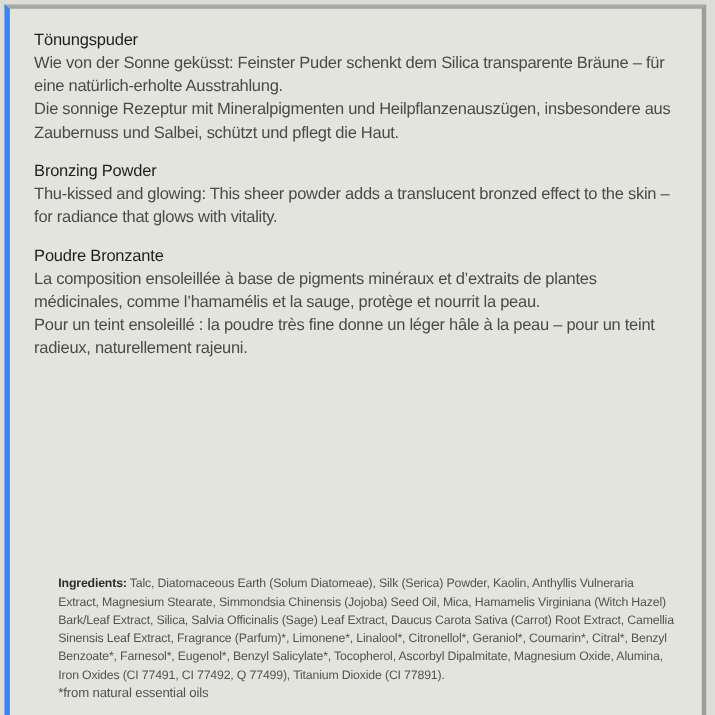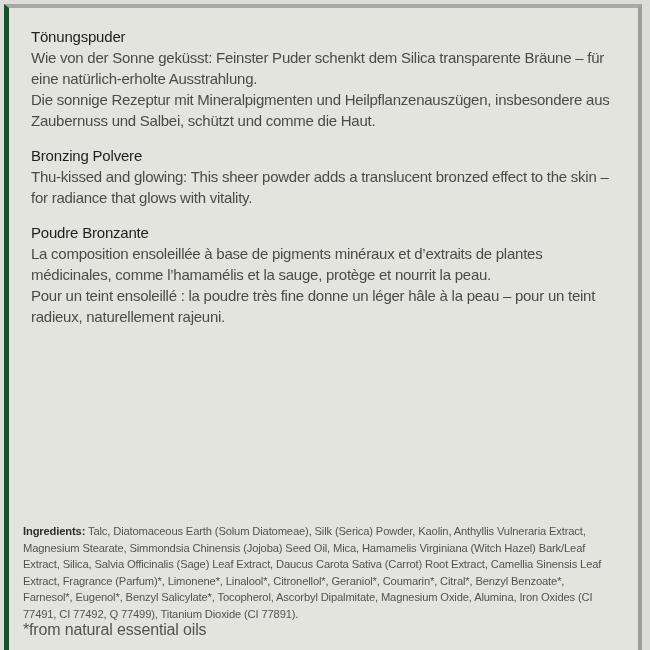--- a/index.html
+++ b/index.html
@@ -6,58 +6,58 @@
   body {
     width:650px; height:650px; overflow:hidden;
     background:#dcdcd8;
     position:relative;
     font-family: "Liberation Sans", "DejaVu Sans", sans-serif;
   }
   .box {
     position:absolute; left:4px; top:4px; width:638px; height:646px;
     background:#e4e4df;
     border-top:4px solid #a8a8a4;
-    border-left:5px solid #14532d;
+    border-left:5px solid #3b82f6;
     border-right:4px solid #9c9c98;
     box-sizing:border-box;
   }
   .content { position:absolute; left:22px; top:18px; right:20px; }
   .section { margin-bottom:14px; }
   .heading {
     font-size:15px; font-weight:400; color:#1e1e1c; line-height:21px;
     letter-spacing:-0.2px;
   }
   .para {
     font-size:15px; color:#4a4a48; line-height:21px; letter-spacing:-0.25px;
   }
   .multi-title {
     font-size:15px; color:#1e1e1c; line-height:21px; letter-spacing:-0.3px;
     margin-top:-2px;
   }
   .ingredients {
-    position:absolute; left:14px; top:515px; right:24px;
+    position:absolute; left:44px; top:515px; right:24px;
     font-size:11.2px; color:#525250; line-height:16.5px; letter-spacing:-0.15px;
   }
   .ingredients .label { font-weight:bold; color:#2c2c2a; }
-  .footnote { font-size:16px; color:#525250; line-height:16.5px; }
+  .footnote { font-size:12px; color:#525250; line-height:16.5px; }
 </style>
 </head>
 <body>
 
 <div class="box">
   <div class="content">
 
     <div class="section">
       <div class="heading">Tönungspuder</div>
       <div class="para">Wie von der Sonne geküsst: Feinster Puder schenkt dem Silica transparente Bräune – für eine natürlich-erholte Ausstrahlung.</div>
-      <div class="para">Die sonnige Rezeptur mit Mineralpigmenten und Heilpflanzenauszügen, insbesondere aus Zaubernuss und Salbei, schützt und comme die Haut.</div>
+      <div class="para">Die sonnige Rezeptur mit Mineralpigmenten und Heilpflanzenauszügen, insbesondere aus Zaubernuss und Salbei, schützt und pflegt die Haut.</div>
     </div>
 
     <div class="section">
-      <div class="heading">Bronzing Polvere</div>
+      <div class="heading">Bronzing Powder</div>
       <div class="para">Thu-kissed and glowing: This sheer powder adds a translucent bronzed effect to the skin – for radiance that glows with vitality.</div>
     </div>
 
     <div class="section">
       <div class="heading">Poudre Bronzante</div>
       <div class="para">La composition ensoleillée à base de pigments minéraux et d’extraits de plantes médicinales, comme l’hamamélis et la sauge, protège et nourrit la peau.</div>
       <div class="para">Pour un teint ensoleillé : la poudre très fine donne un léger hâle à la peau – pour un teint radieux, naturellement rajeuni.</div>
     </div>
 
   </div>

